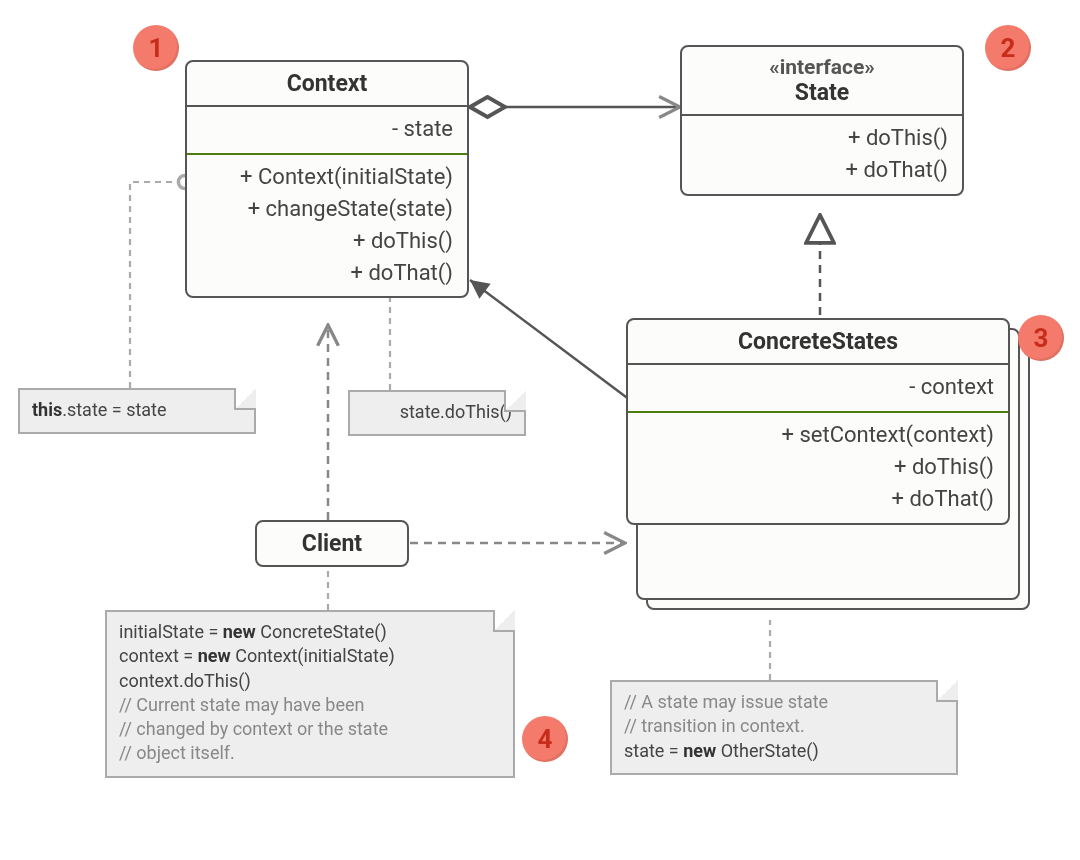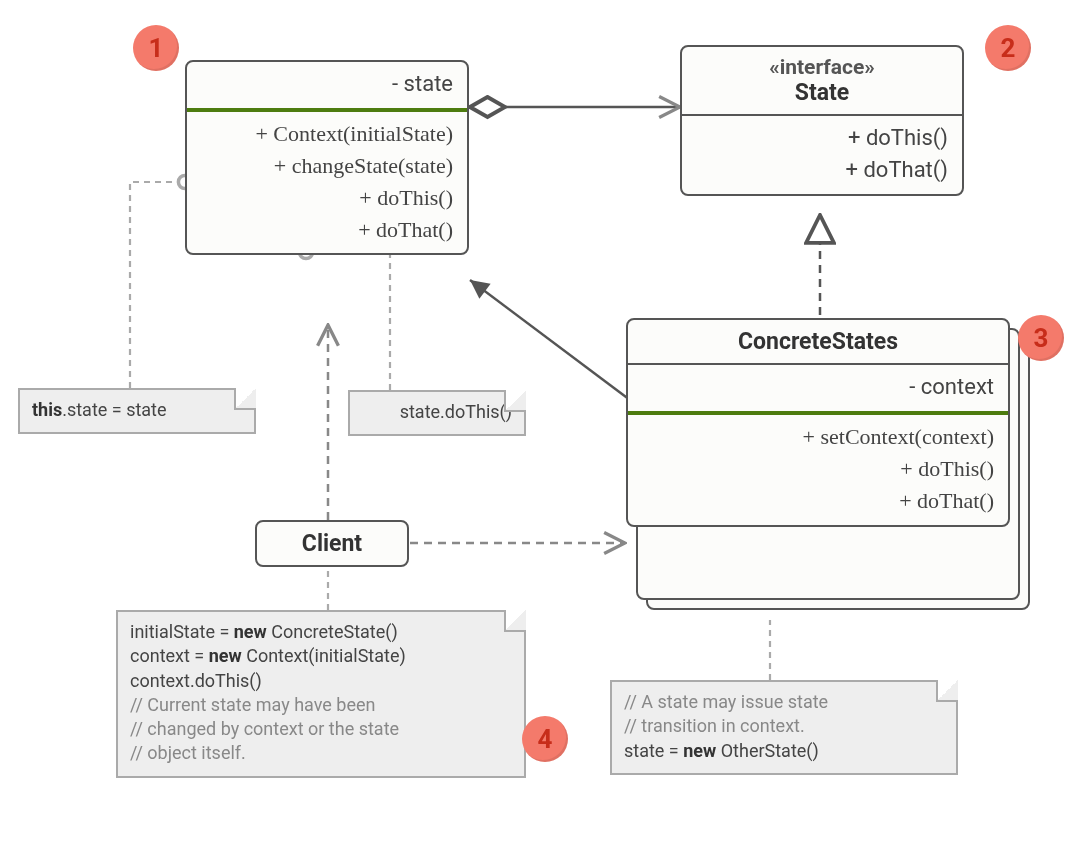--- a/index.html
+++ b/index.html
@@ -33,22 +33,21 @@
     color: #555;
   }
   .uml-section {
     padding: 6px 14px 8px 14px;
     font-size: 22px;
     color: #444;
     line-height: 1.45;
     text-align: right;
   }
   .uml-section + .uml-section {
-    border-top: 4px solid #4d7c0f;
-    font-family: Liberation Serif, serif;
+    border-top: 2px solid #4d7c0f;
   }
   .note {
     position: absolute;
     background: #eee;
     border: 2px solid #aaa;
     font-size: 18px;
     color: #444;
     padding: 8px 12px 10px 12px;
     line-height: 1.35;
   }
@@ -121,20 +120,21 @@
   <polyline points="130,388 130,182 185,182" fill="none" stroke="#aaa" stroke-width="2.2" stroke-dasharray="6 5" marker-end="url(#circ)"></polyline>
 
   <polyline points="390,390 390,252 306,252" fill="none" stroke="#aaa" stroke-width="2.2" stroke-dasharray="6 5" marker-end="url(#circ)"></polyline>
 
   <line x1="328" y1="610" x2="328" y2="568" stroke="#aaa" stroke-width="2.2" stroke-dasharray="6 5"></line>
 
   <line x1="770" y1="680" x2="770" y2="620" stroke="#aaa" stroke-width="2.2" stroke-dasharray="6 5"></line>
 </svg>
 
 <div class="uml-box" style="left:185px; top:60px; width:280px;">
+  <div class="uml-title">Context</div>
   <div class="uml-section">
     <div>- state</div>
   </div>
   <div class="uml-section">
     <div>+ Context(initialState)</div>
     <div>+ changeState(state)</div>
     <div>+ doThis()</div>
     <div>+ doThat()</div>
   </div>
 </div>
@@ -172,21 +172,21 @@
 <div class="note" style="left:18px; top:388px; width:210px;">
   <div class="fold"></div>
   <div><b>this</b><span>.state = state</span></div>
 </div>
 
 <div class="note" style="left:348px; top:390px; width:150px;text-align:right;">
   <div class="fold"></div>
   <div>state.doThis()</div>
 </div>
 
-<div class="note" style="left:105px; top:610px; width:382px;margin-left:11px;">
+<div class="note" style="left:105px; top:610px; width:382px;">
   <div class="fold"></div>
   <div><span>initialState = </span><b>new</b><span> ConcreteState()</span></div>
   <div><span>context = </span><b>new</b><span> Context(initialState)</span></div>
   <div>context.doThis()</div>
   <div class="c">// Current state may have been</div>
   <div class="c">// changed by context or the state</div>
   <div class="c">// object itself.</div>
 </div>
 
 <div class="note" style="left:610px; top:680px; width:320px;">

